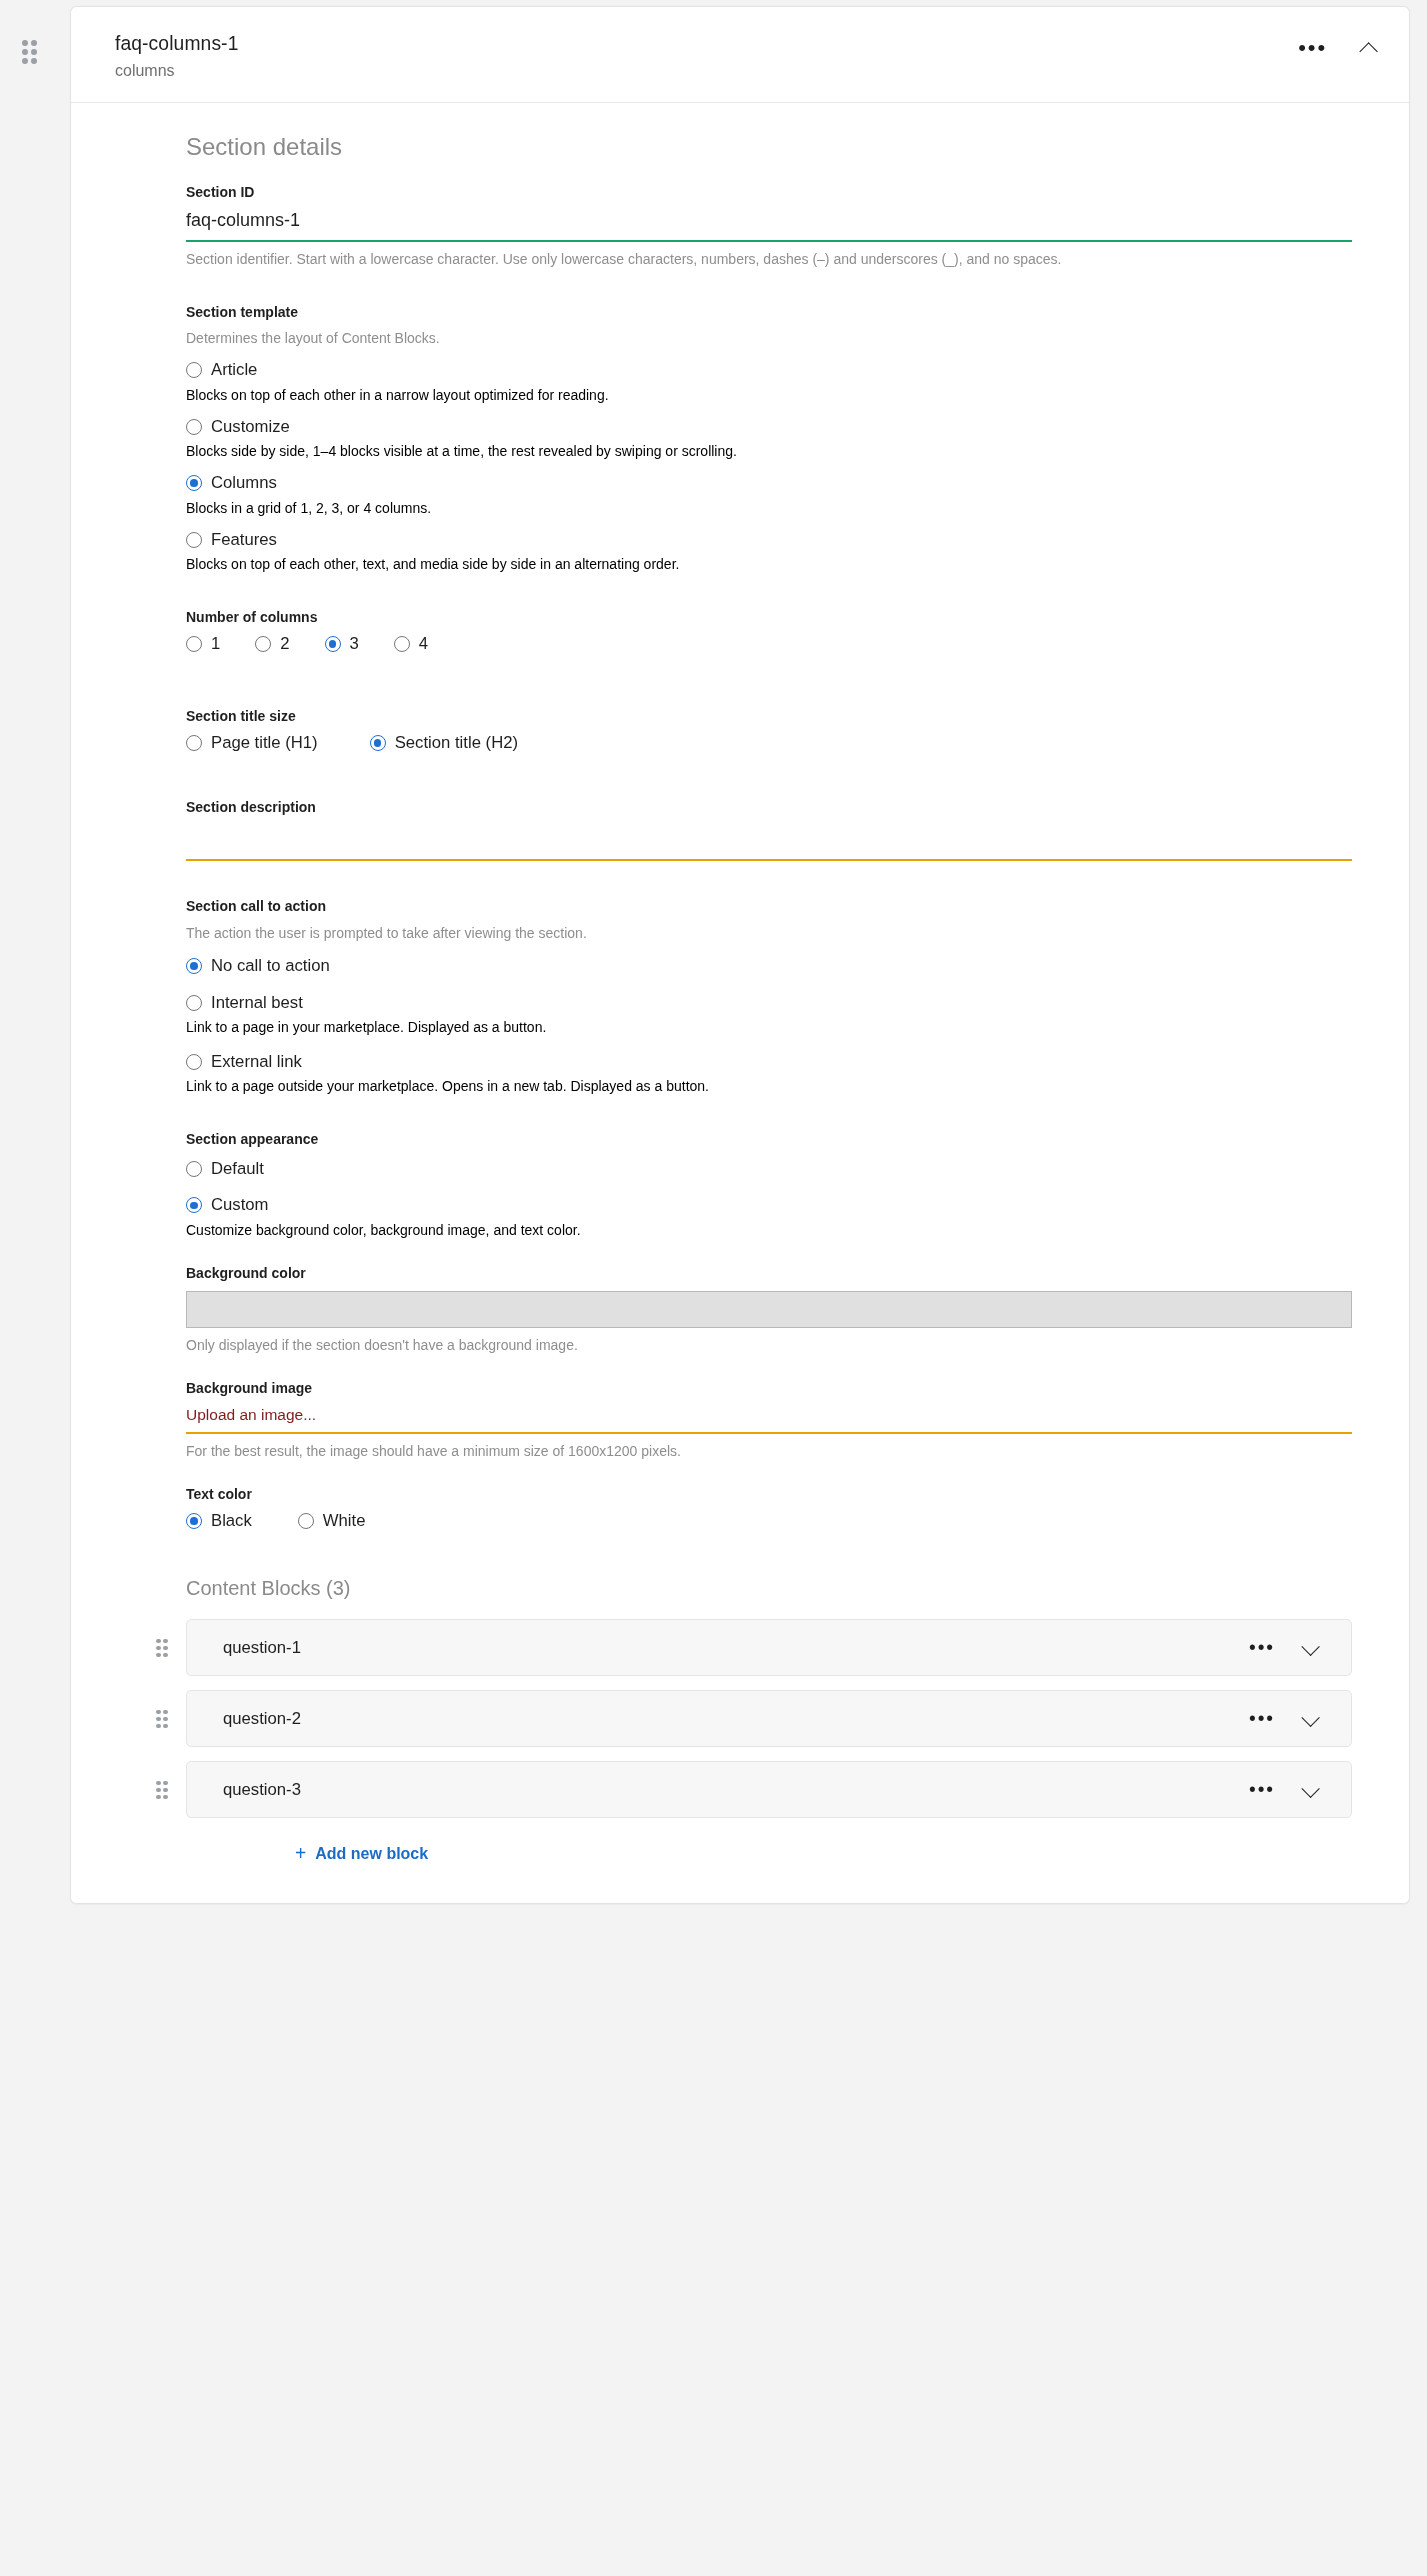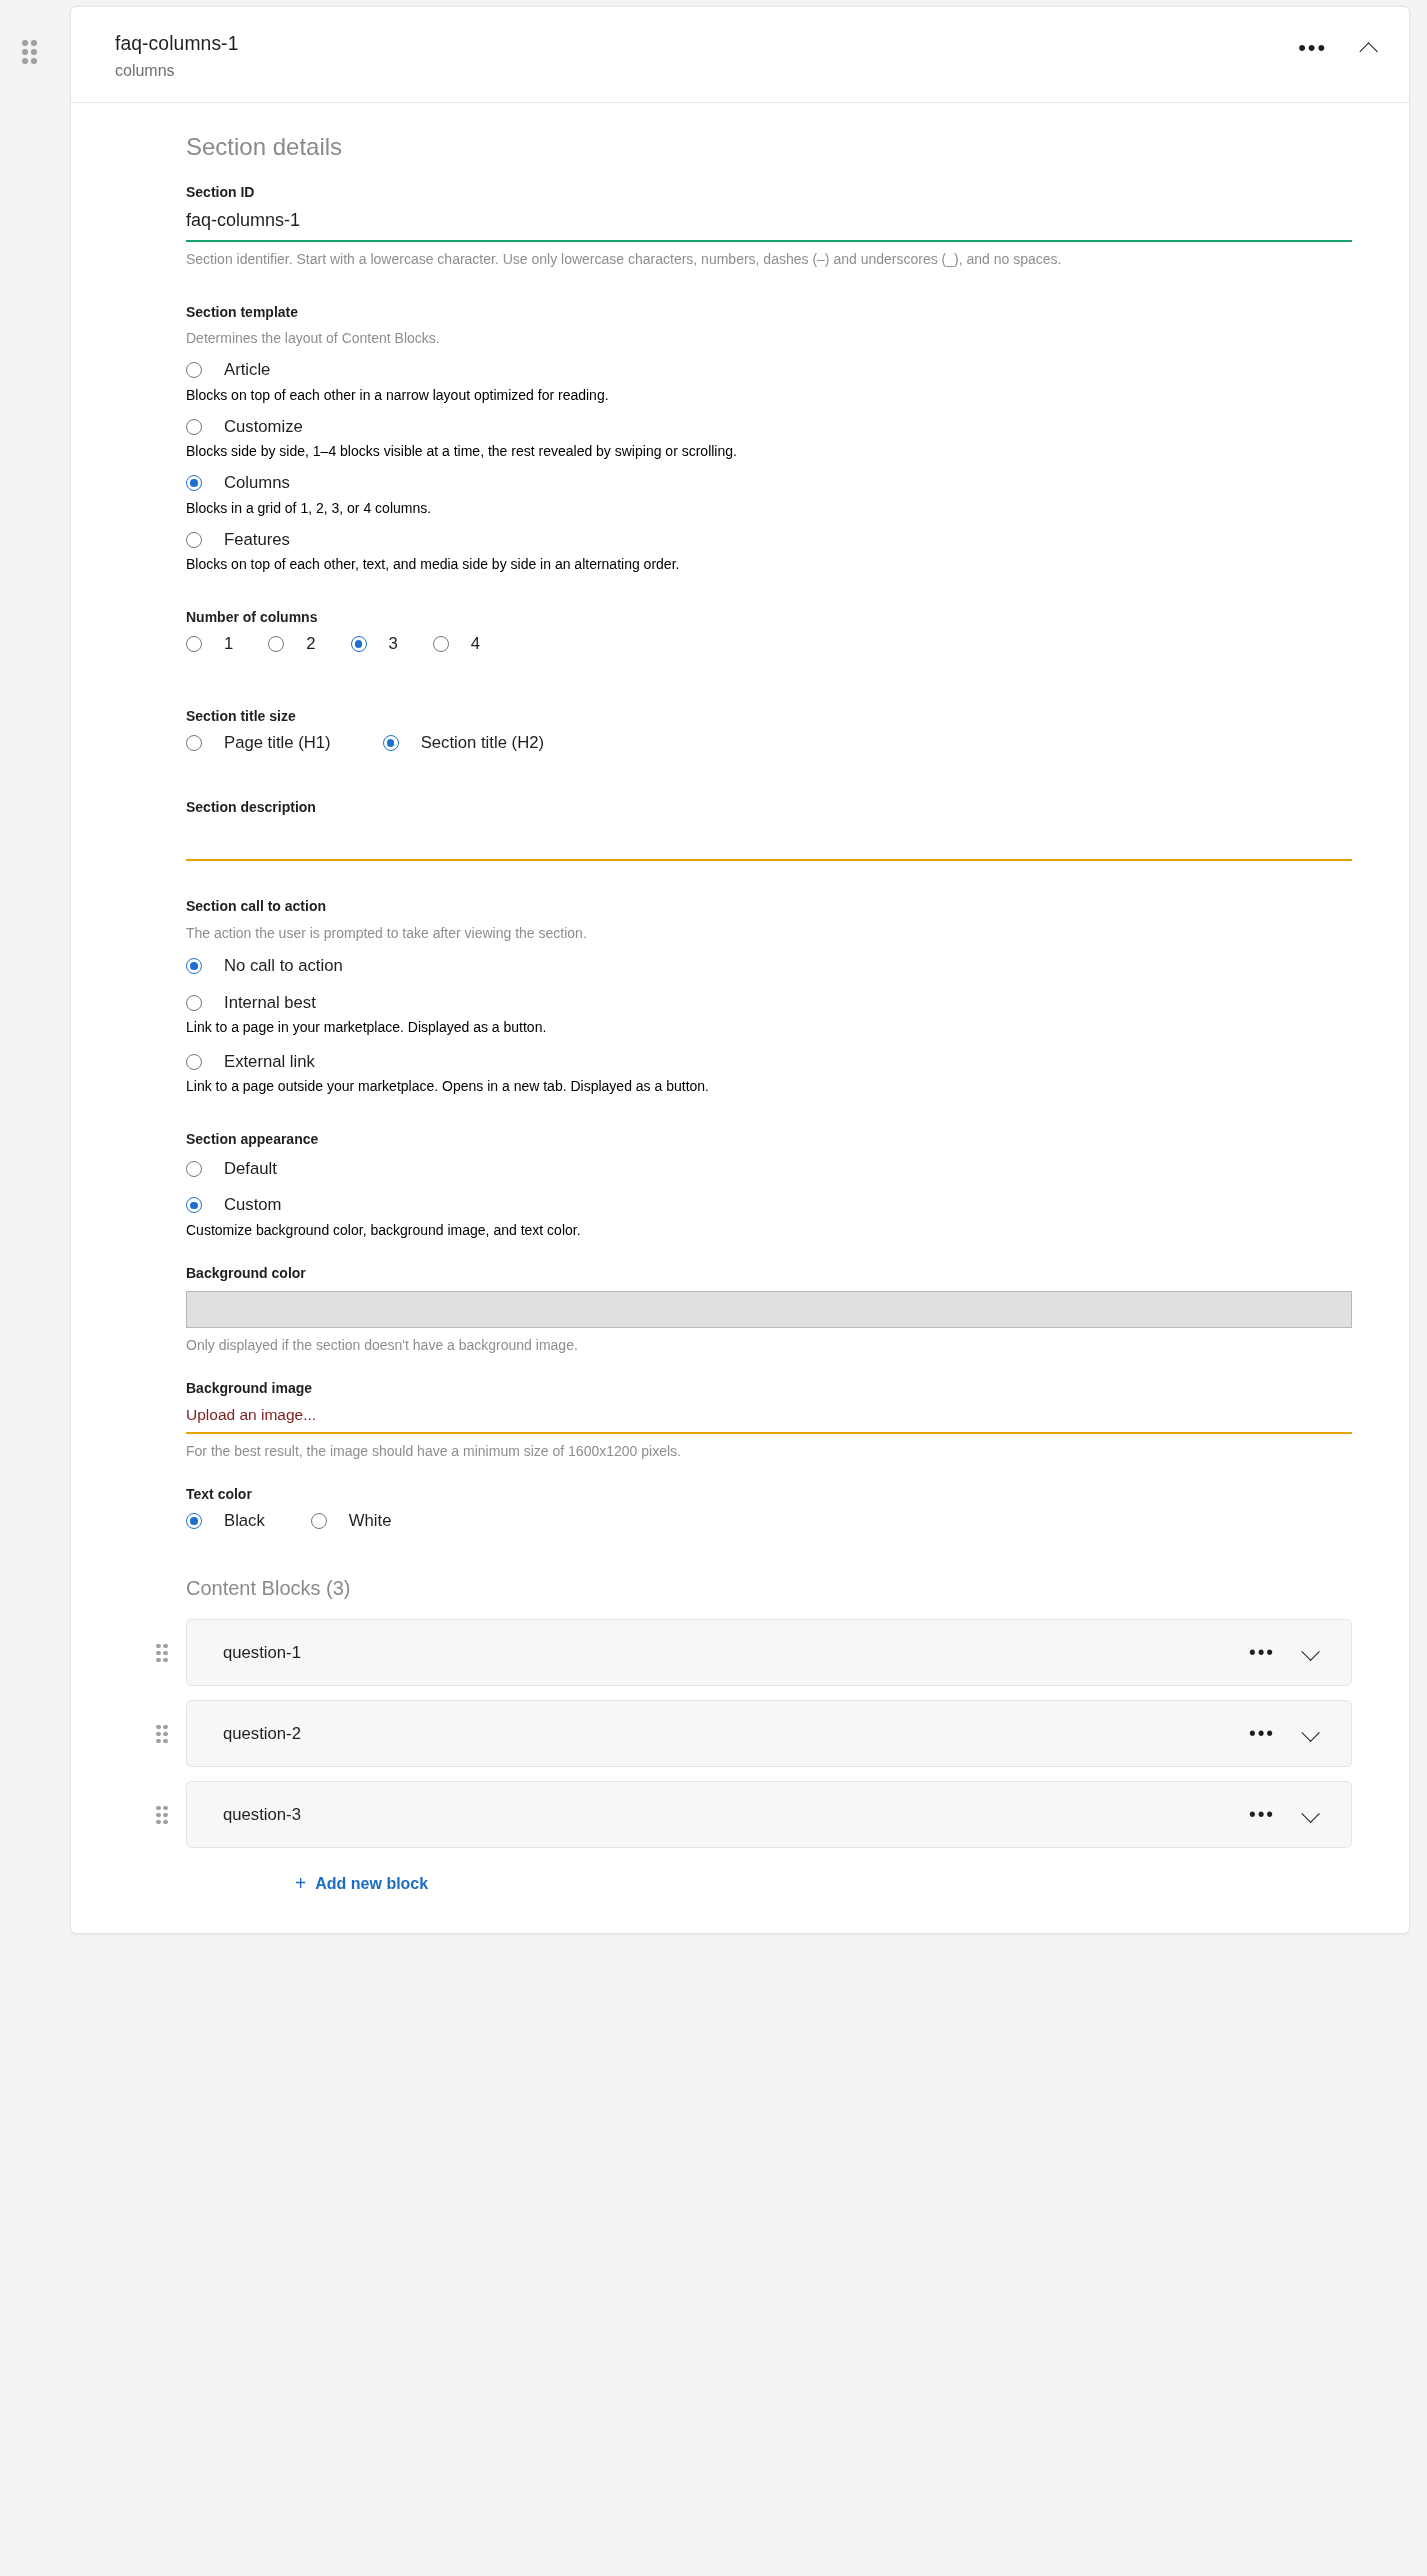--- a/index.html
+++ b/index.html
@@ -150,21 +150,21 @@
   }
 
   .block-gap-sm { height: 27px; }
   .block-gap-md { height: 37px; }
   .block-gap-lg { height: 46px; }
 
   
   .radio-row {
     display: flex;
     align-items: center;
-    gap: 22px;
+    gap: 9px;
     margin-top: 7.7px;
   }
   .radio {
     width: 16px; height: 16px;
     border-radius: 50%;
     border: 1.6px solid #767676;
     background: #fff;
     flex: 0 0 auto;
     position: relative;
   }
@@ -234,21 +234,21 @@
     display: flex;
     align-items: center;
     justify-content: center;
     flex: 0 0 48px;
   }
   .block-box {
     flex: 1 1 auto;
     background: #f7f7f7;
     border: 0.6px solid #e4e4e4;
     border-radius: 5.2px;
-    height: 67px;
+    height: 57px;
     display: flex;
     align-items: center;
     justify-content: space-between;
     padding: 0 31px 0 36px;
   }
   .block-label {
     font-size: 16.7px;
     color: #1f1f1f;
   }
   .block-actions {

